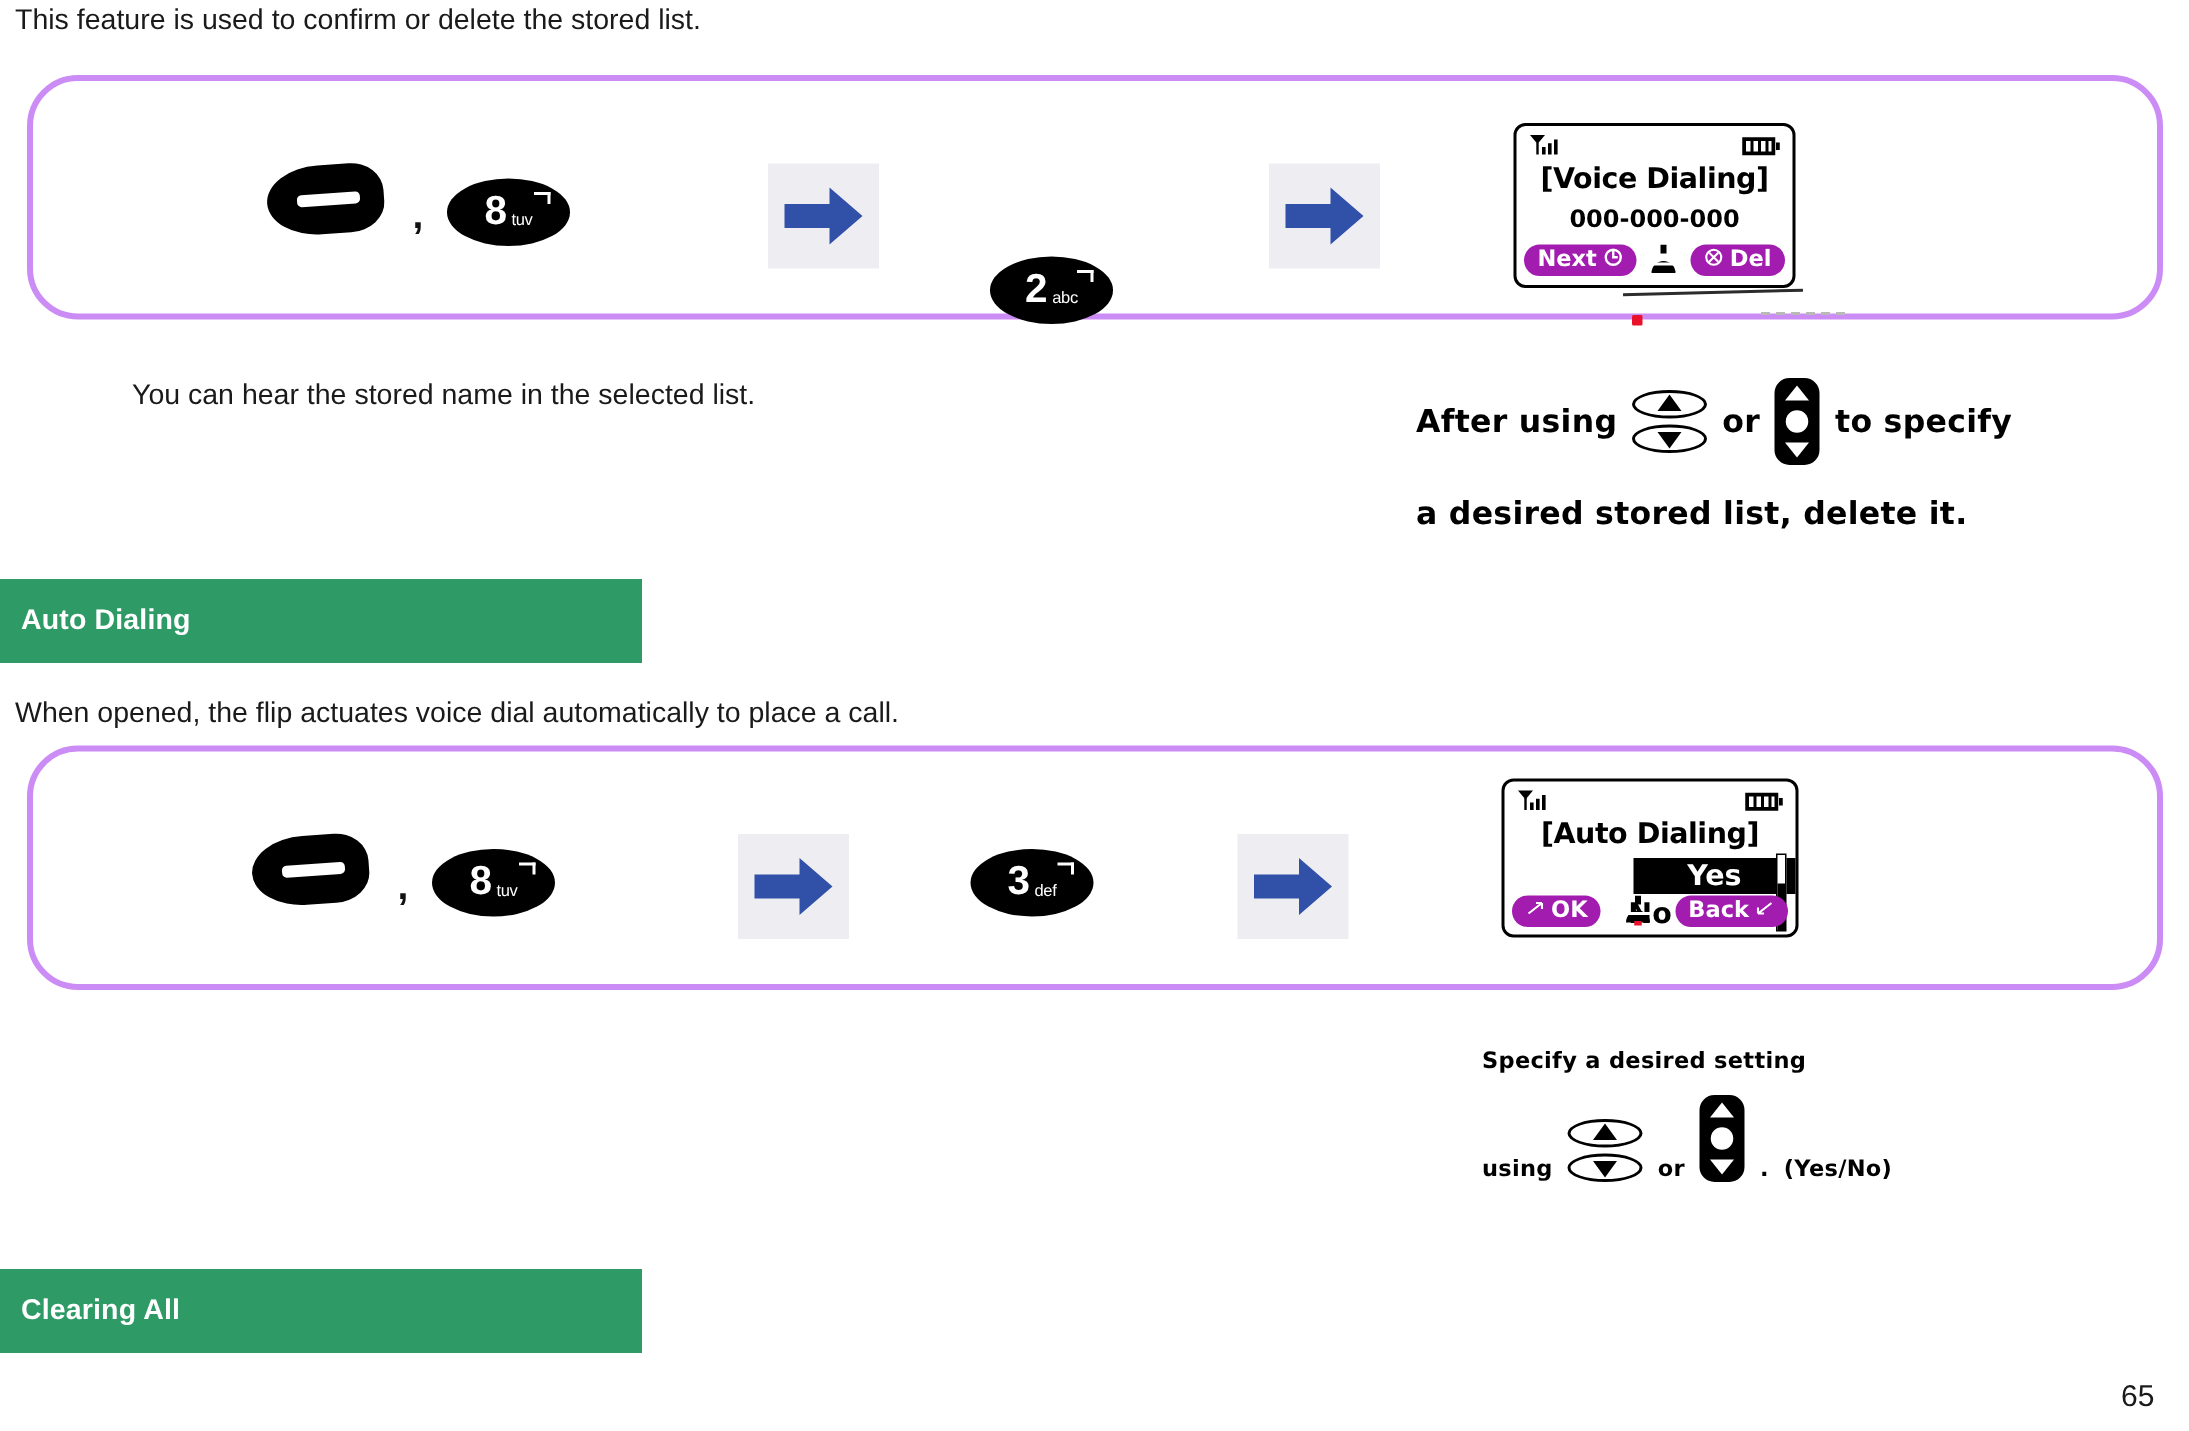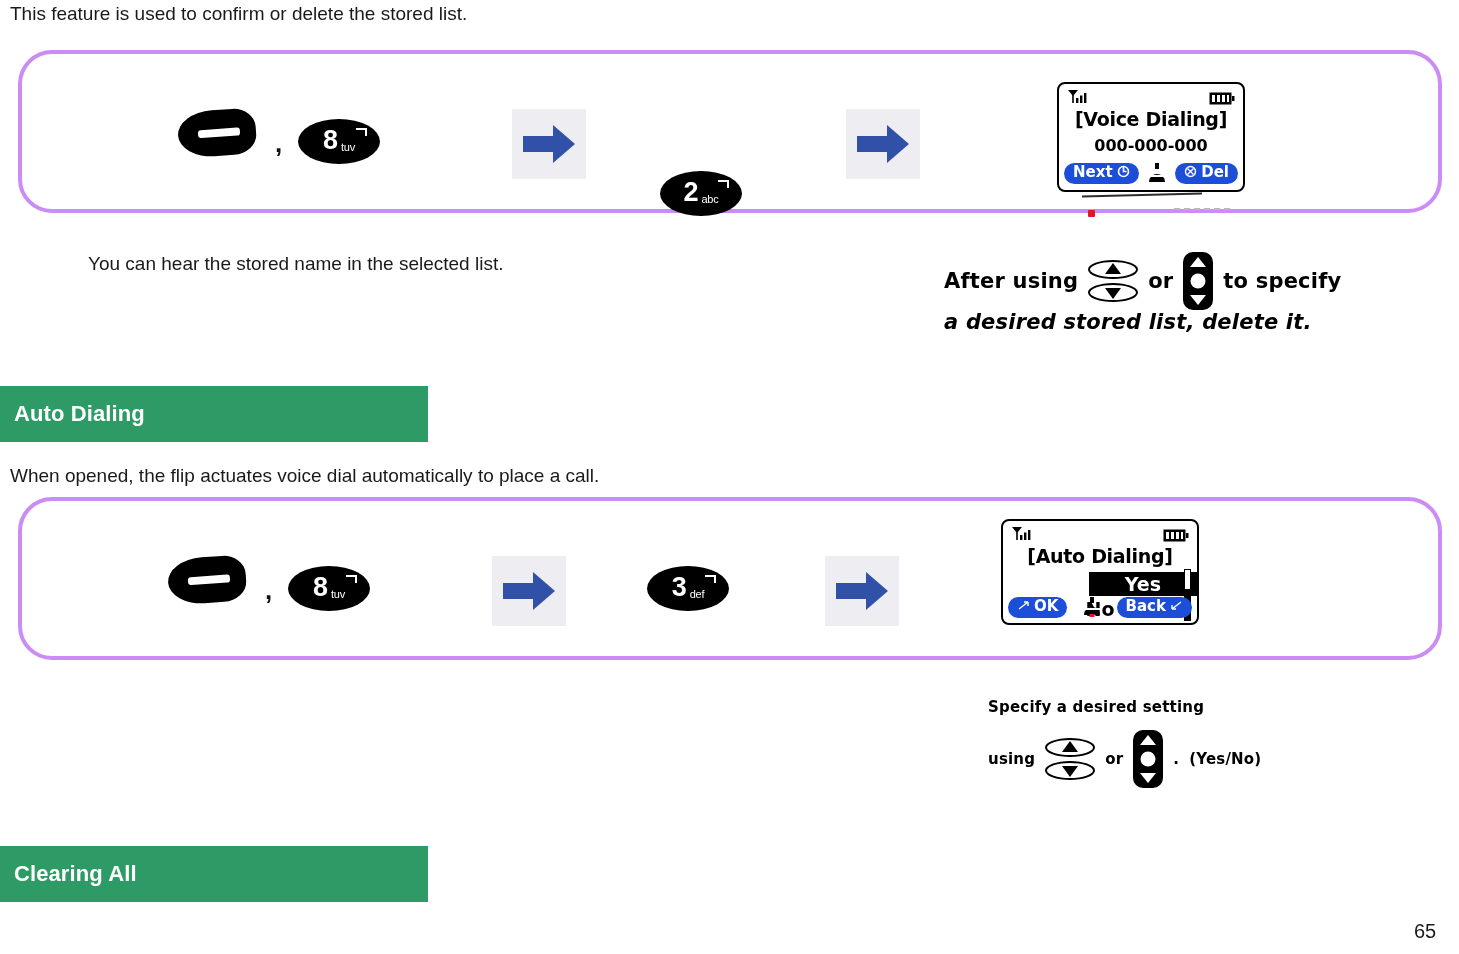--- a/index.html
+++ b/index.html
@@ -30,21 +30,21 @@
     position: absolute;
     left: 0;
     width: 428px;
     height: 56px;
     background: #2E9B66;
     display: flex;
     align-items: center;
   }
   .section-header .section-title {
     color: #ffffff;
-    font-size: 22px;
+    font-size: 19px;
     font-weight: bold;
     padding-left: 14px;
     letter-spacing: .1px;
   }
 
   
   .step-box {
     position: absolute;
     left: 18px;
     width: 1424px;
@@ -184,21 +184,21 @@
 
   .lcd-softbar {
     position: absolute;
     left: 5px; right: 5px;
     height: 22px;
     display: flex;
     align-items: center;
     justify-content: space-between;
   }
   .softkey {
-    background: #1d4ed8;
+    background: #a21caf;
     color: #fff;
     border-radius: 11px;
     height: 21px;
     display: flex;
     align-items: center;
     gap: 4px;
     padding: 0 9px;
     font-family: "DejaVu Sans", sans-serif;
     font-size: 15px;
     font-weight: bold;
@@ -365,21 +365,21 @@
     <span class="kletters">abc</span>
     <span class="ktick"></span>
   </div>
 
   <div class="arrow-tile" style="left:824px; top:55px;">
     <svg width="56" height="44" viewBox="0 0 56 44" aria-hidden="true">
       <path d="M2 14 H32 V3 L54 22 L32 41 V30 H2 Z" fill="#3151A8"></path>
     </svg>
   </div>
 
-  <div class="phone-screen" style="left:987px; top:28px; width:188px; height:110px;margin-left:48px;">
+  <div class="phone-screen" style="left:987px; top:28px; width:188px; height:110px;">
     <div class="lcd-statusbar">
       <span class="sig-icon">
         <svg width="22" height="16" viewBox="0 0 22 16" aria-hidden="true">
           <path d="M1 1 L11 1 L6 7 Z" fill="#000"></path>
           <rect x="5.2" y="6" width="1.6" height="8" fill="#000"></rect>
           <rect x="9" y="9" width="2.4" height="5" fill="#000"></rect>
           <rect x="13" y="6.5" width="2.4" height="7.5" fill="#000"></rect>
           <rect x="17" y="4" width="2.4" height="10" fill="#000"></rect>
         </svg>
       </span>
@@ -443,21 +443,21 @@
         <span class="tri dn"></span>
     </span>
     <span>or</span>
     <span class="navkey">
       <span class="tri up"></span>
         <span class="dot"></span>
         <span class="tri dn"></span>
     </span>
     <span>to specify</span>
   </div>
-  <div class="annot-line" style="font-style:italic;">
+  <div class="annot-line" style="margin-top:20px;">
     <span>a desired  stored list, delete it.</span>
   </div>
 </div>
 
 <div class="section-header" style="top:386px;">
   <span class="section-title">Auto Dialing</span>
 </div>
 
 <div class="body-text" style="left:10px; top:464px;">When opened, the flip actuates voice dial automatically to place a call.</div>
 
@@ -549,21 +549,21 @@
         </span>
       </div>
     </div>
   </div>
 </div>
 
 <div class="annot" style="left:988px; top:698px;">
   <div class="annot-line small">
     <span>Specify a desired setting</span>
   </div>
-  <div class="annot-line small" style="margin-top:14px;">
+  <div class="annot-line small" style="margin-top:14px;align-items:flex-end;">
     <span>using</span>
     <span class="rocker-ud">
       <span class="ov top"></span>
         <span class="tri up"></span>
       <span class="ov bot"></span>
         <span class="tri dn"></span>
     </span>
     <span>or</span>
     <span class="navkey">
       <span class="tri up"></span>

